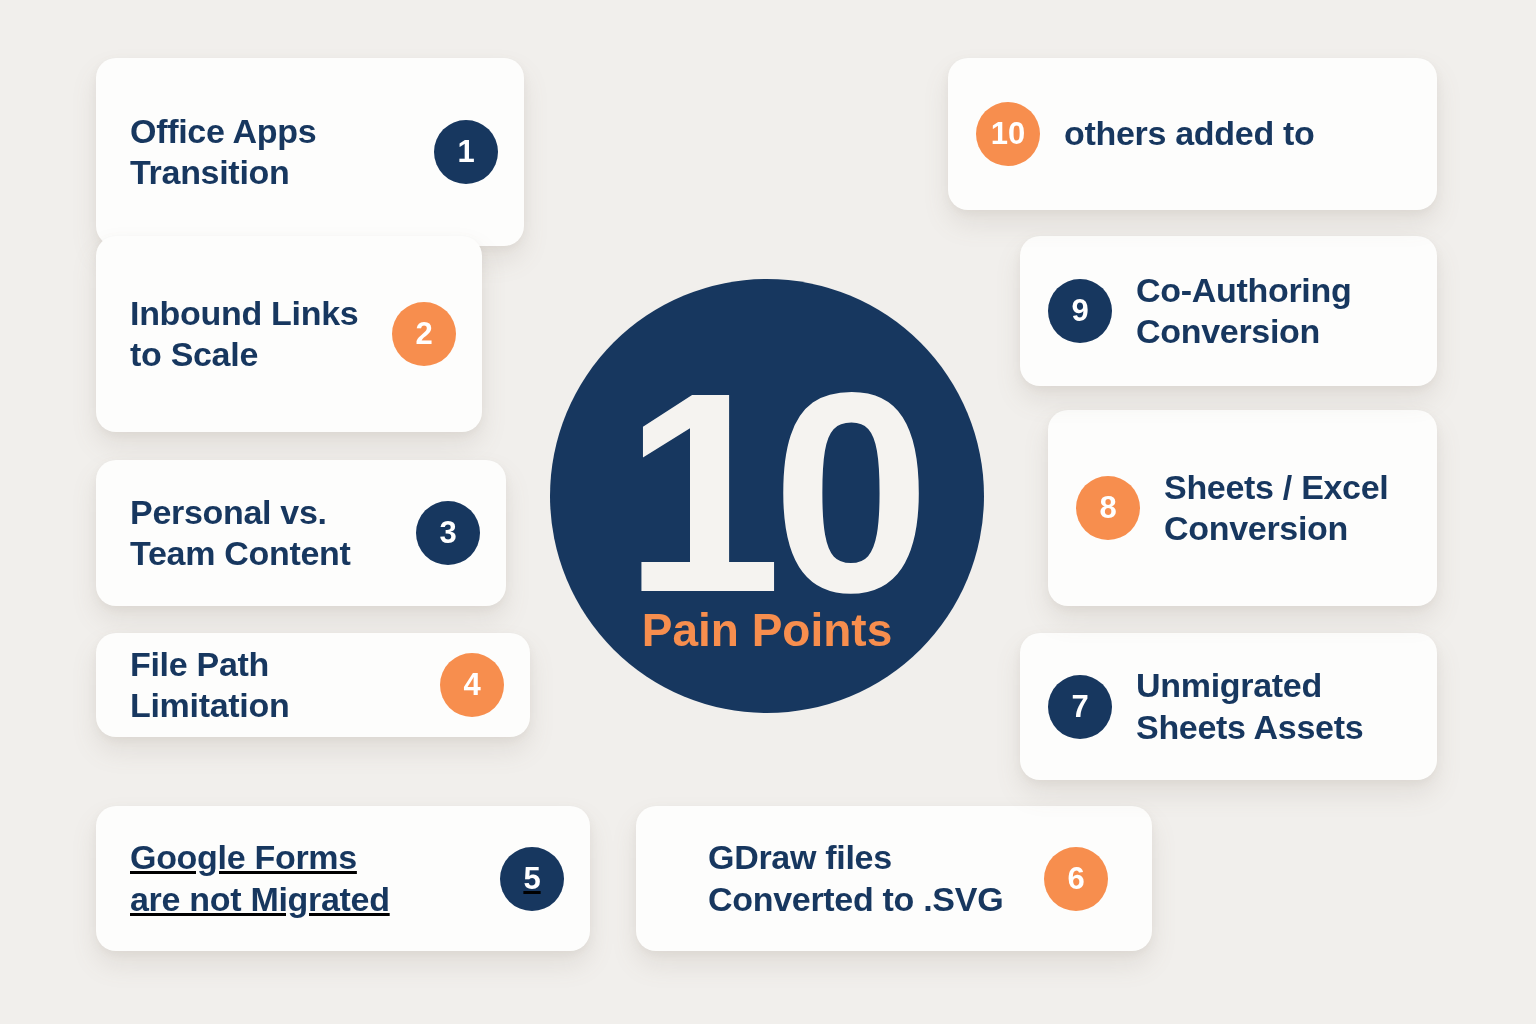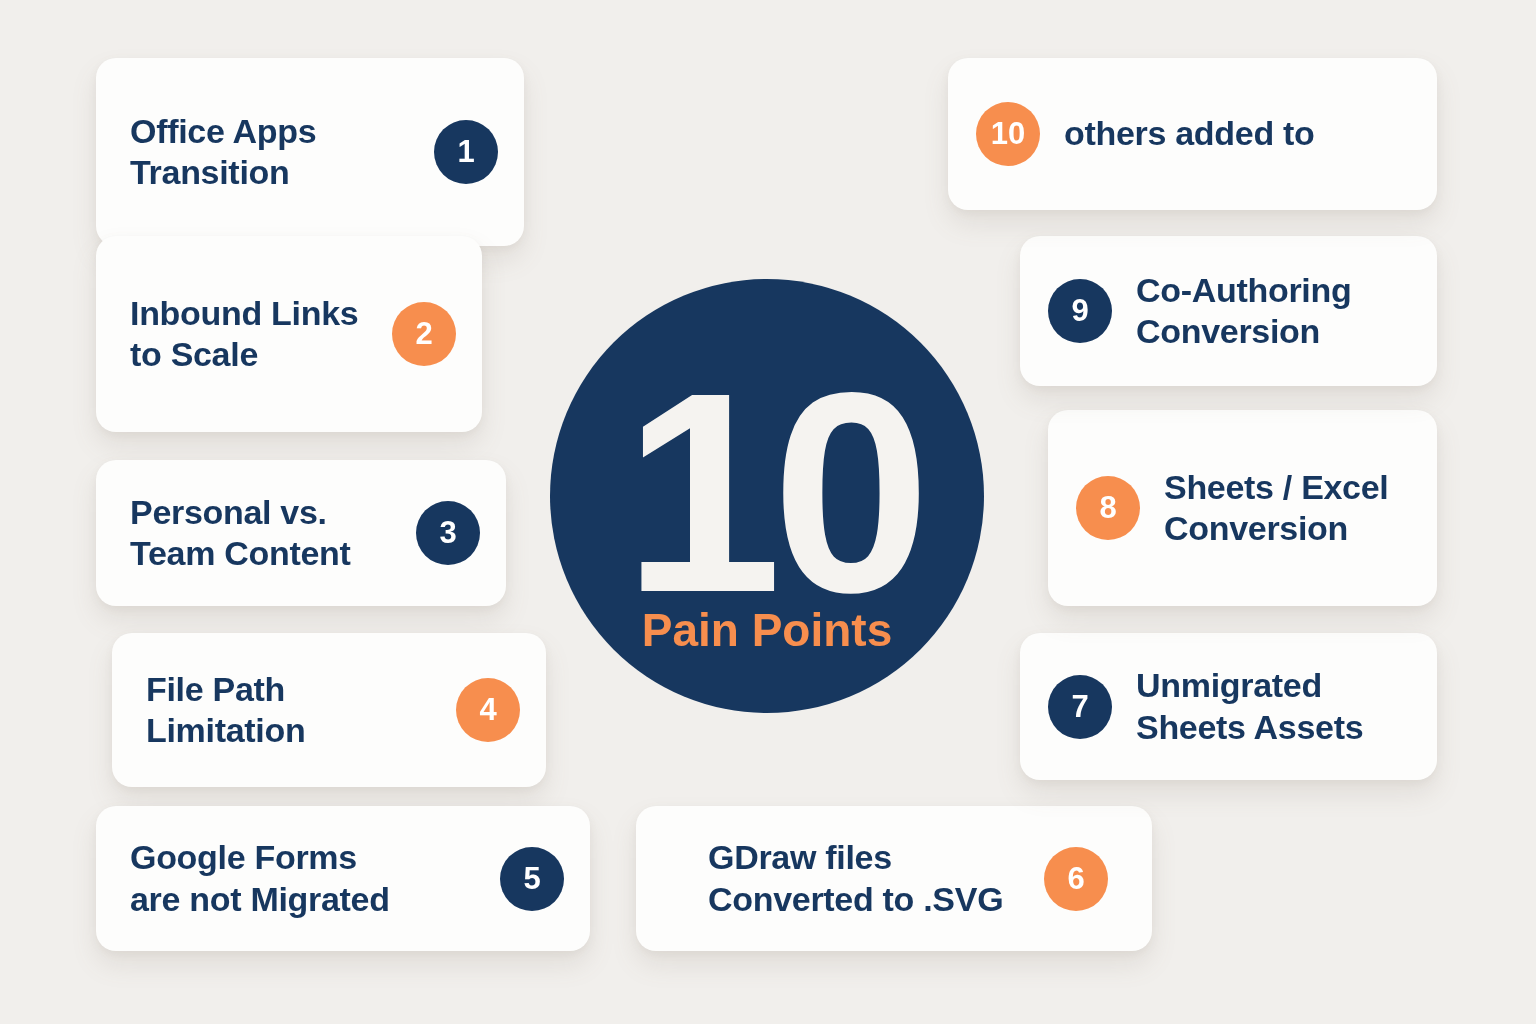--- a/index.html
+++ b/index.html
@@ -42,22 +42,22 @@
     font-size:31px;
     font-weight:bold;
   }
   .badge[data-color="navy"]{background:#17375F;}
   .badge[data-color="orange"]{background:#F78E4E;}
 
   
   .c1 {left:96px;  top:58px;  width:428px; height:188px;}
   .c2 {left:96px;  top:236px; width:386px; height:196px;}
   .c3 {left:96px;  top:460px; width:410px; height:146px;}
-  .c4 {left:112px;  top:633px; width:434px; height:154px;}
-  .c5 {left:96px;  top:806px; width:494px; height:145px;}
+  .c4 {left:96px;  top:633px; width:434px; height:104px;}
+  .c5 {left:96px;  top:806px; width:494px; height:145px;text-decoration:underline;}
   .c6 {left:636px; top:806px; width:516px; height:145px; padding:0 44px 0 72px;}
   .c7 {left:1020px;top:633px; width:417px; height:147px;}
   .c8 {left:1048px;top:410px; width:389px; height:196px;}
   .c9 {left:1020px;top:236px; width:417px; height:150px;}
   .c10{left:948px; top:58px;  width:489px; height:152px;}
 
   .circle{
     position:absolute;
     left:550px;top:279px;
     width:434px;height:434px;

